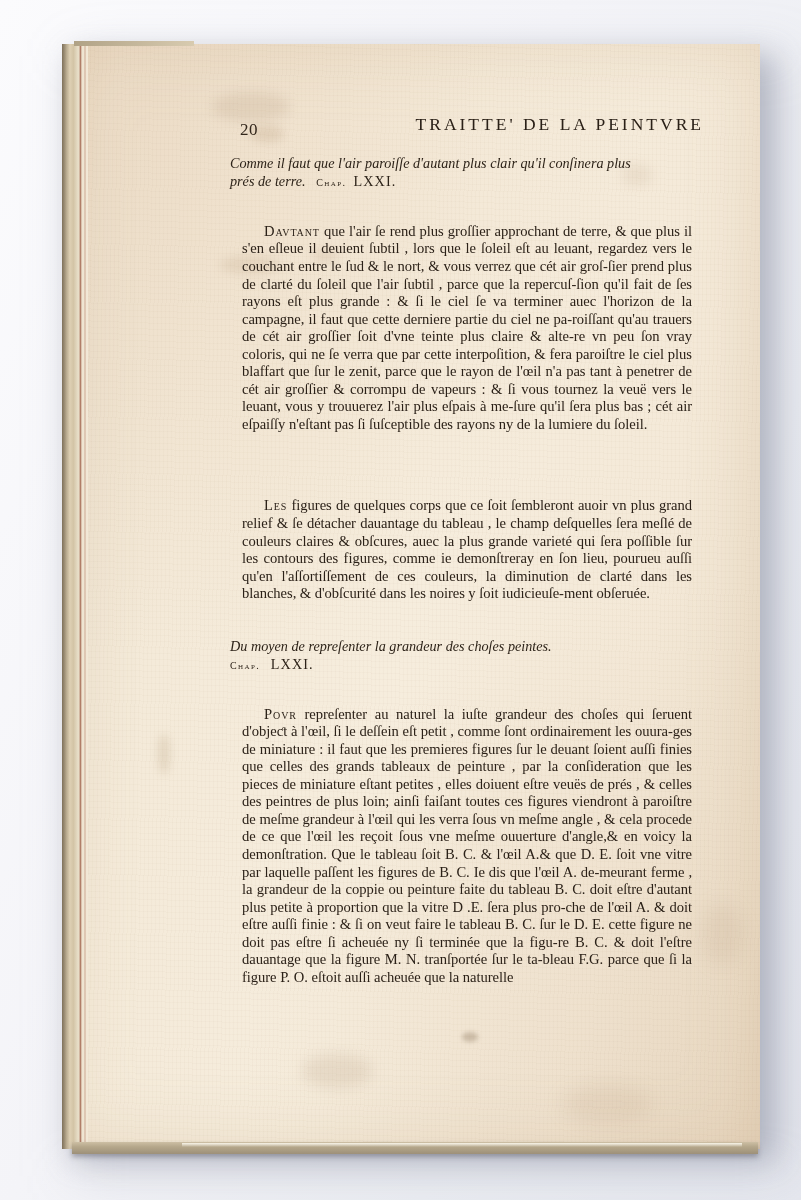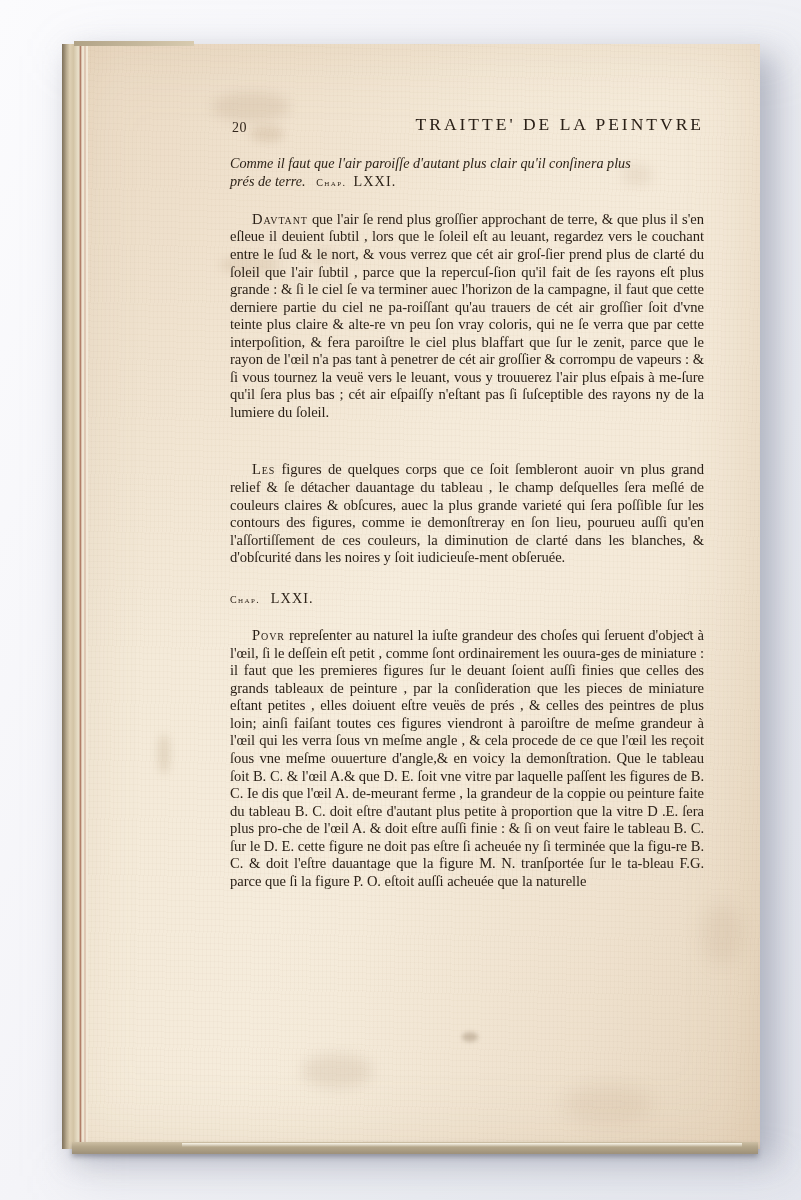--- a/index.html
+++ b/index.html
@@ -128,22 +128,22 @@
     width: 474px;
     color: #2b2118;
   }
 
   .running-head {
     position: relative;
     height: 26px;
     margin-bottom: 14px;
   }
   .folio {
-    position: absolute; left: 2px; top: 6px;
-    font-size: 14px;
+    position: absolute; left: 10px; top: 6px;
+    font-size: 17px;
     letter-spacing: .4px;
     color: #33271c;
   }
   .head-title {
     text-align: right;
     font-size: 17.5px;
     letter-spacing: 3.0px;
     color: #2a2017;
     padding-left: 18px;
     white-space: nowrap;
@@ -168,21 +168,21 @@
     font-size: 10px;
   }
   .chap-head.two-line .l2 { display: block; }
 
   
   .para {
     font-size: 14.6px;
     line-height: 17.55px;
     text-align: justify;
     color: #2b2118;
-    margin: 0;
+    margin: 12px;
     letter-spacing: -0.05px;
     -webkit-font-smoothing: antialiased;
   }
   .para .incipit {
     font-variant: small-caps;
     letter-spacing: .9px;
   }
   .para.ind { text-indent: 22px; }
 
   .gap-a { height: 20px; }
@@ -248,20 +248,21 @@
       <div class="chap-head two-line">
       </div>
 
       <div class="gap-c"></div>
 
       <p class="para ind"><span class="incipit">Les</span><span> figures de quelques corps que ce ſoit ſembleront auoir vn plus grand relief &amp; ſe détacher dauantage du tableau , le champ deſquelles ſera meſlé de couleurs claires &amp; obſcures, auec la plus grande varieté qui ſera poſſible ſur les contours des figures, comme ie demonſtreray en ſon lieu, pourueu auſſi qu'en l'aſſortiſſement de ces couleurs, la diminution de clarté dans les blanches, &amp; d'obſcurité dans les noires y ſoit iudicieuſe-ment obſeruée.</span></p>
 
       <div class="gap-b"></div>
 
       <div class="chap-head two-line">
+        <span>Du moyen de repreſenter la grandeur des choſes peintes.</span>
         <span class="l2">
           <span class="chap-word">Chap.</span>
           &nbsp;&nbsp;<span class="lnum">LXXI.</span>
         </span>
       </div>
 
       <div class="gap-c"></div>
 
       <p class="para ind"><span class="incipit">Povr</span><span> repreſenter au naturel la iuſte grandeur des choſes qui ſeruent d'objeƈt à l'œil, ſi le deſſein eſt petit , comme ſont ordinairement les ouura-ges de miniature : il faut que les premieres figures ſur le deuant ſoient auſſi finies que celles des grands tableaux de peinture , par la conſideration que les pieces de miniature eſtant petites , elles doiuent eſtre veuës de prés , &amp; celles des peintres de plus loin; ainſi faiſant toutes ces figures viendront à paroiſtre de meſme grandeur à l'œil qui les verra ſous vn meſme angle , &amp; cela procede de ce que l'œil les reçoit ſous vne meſme ouuerture d'angle,&amp; en voicy la demonſtration. Que le tableau ſoit B. C. &amp; l'œil A.&amp; que D. E. ſoit vne vitre par laquelle paſſent les figures de B. C. Ie dis que l'œil A. de-meurant ferme , la grandeur de la coppie ou peinture faite du tableau B. C. doit eſtre d'autant plus petite à proportion que la vitre D .E. ſera plus pro-che de l'œil A. &amp; doit eſtre auſſi finie : &amp; ſi on veut faire le tableau B. C. ſur le D. E. cette figure ne doit pas eſtre ſi acheuée ny ſi terminée que la figu-re B. C. &amp; doit l'eſtre dauantage que la figure M. N. tranſportée ſur le ta-bleau F.G. parce que ſi la figure P. O. eſtoit auſſi acheuée que la naturelle</span></p>
 

